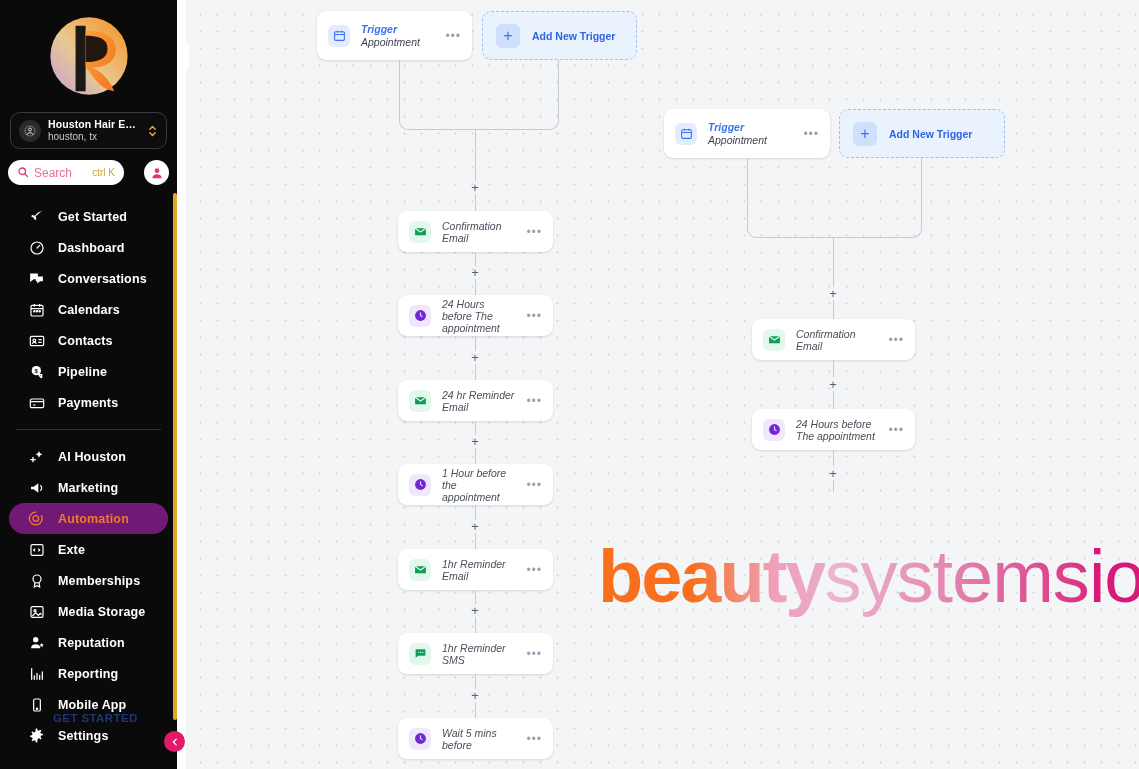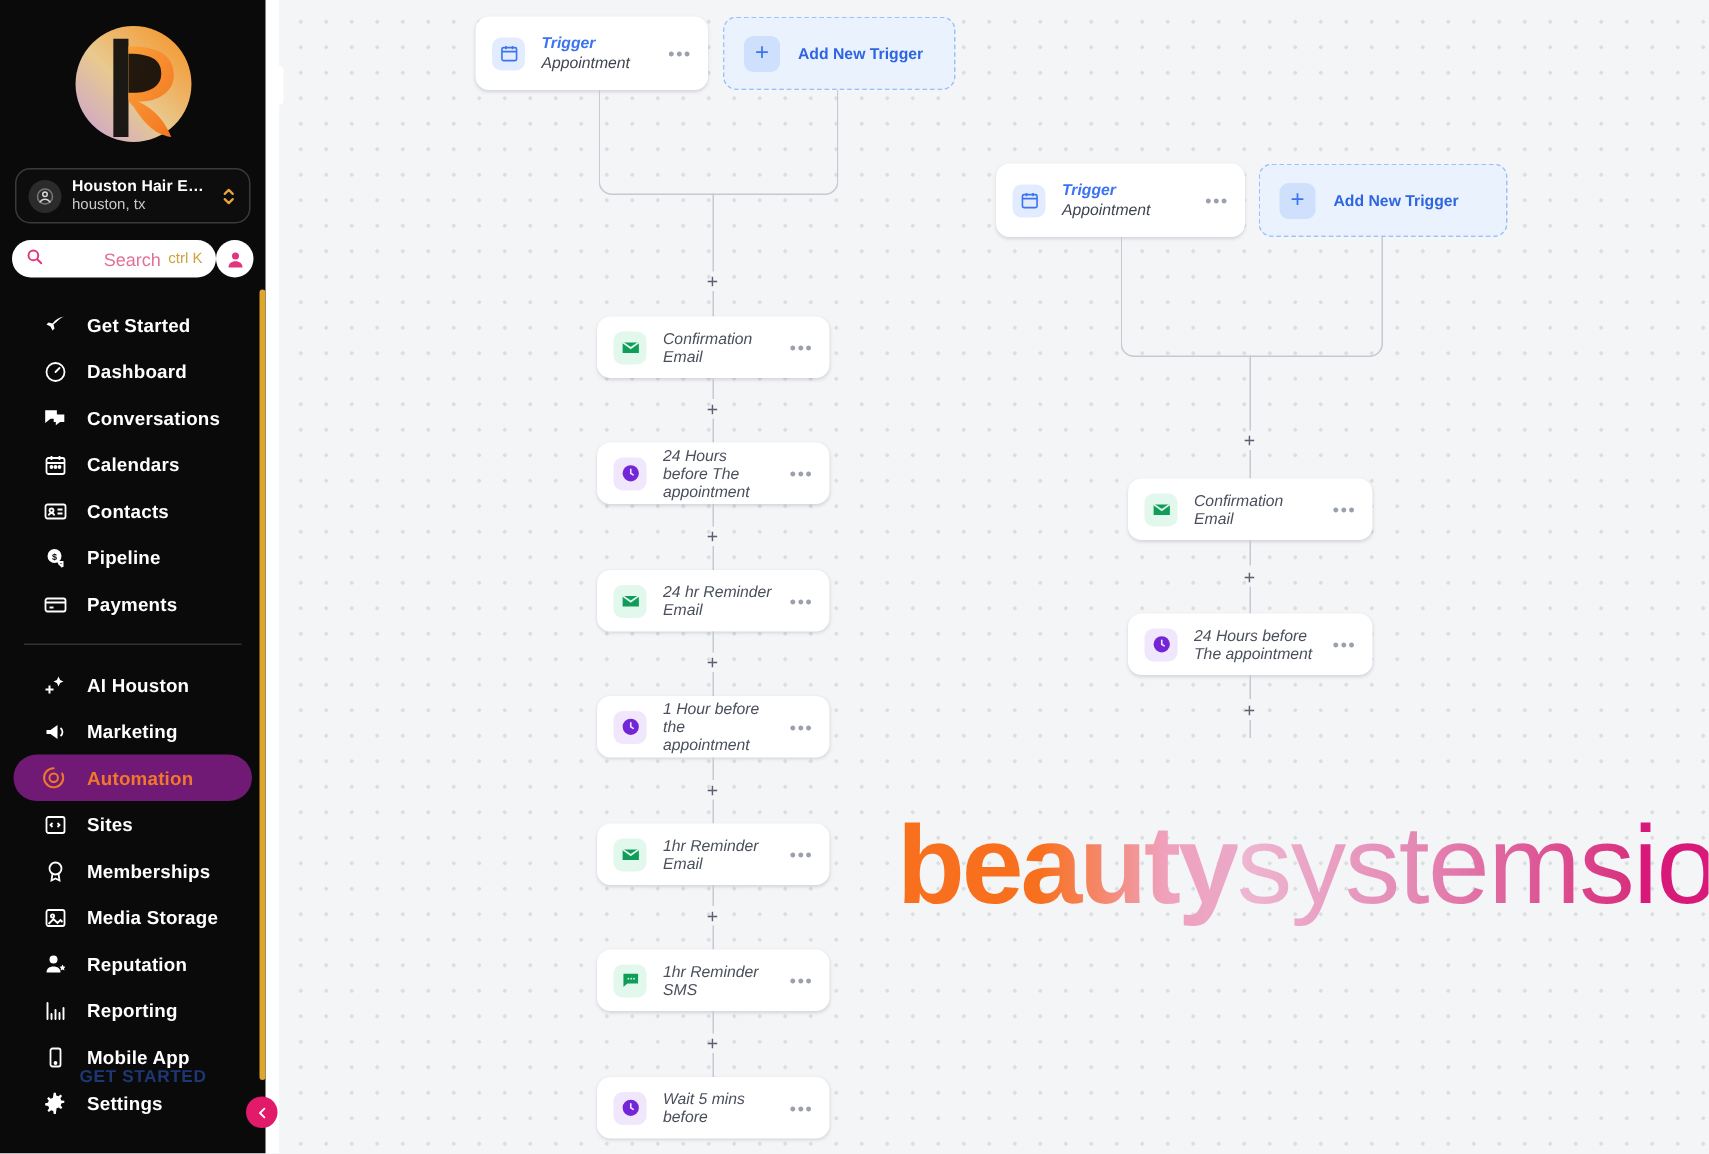--- a/index.html
+++ b/index.html
@@ -43,21 +43,21 @@
     letter-spacing: .1px;
   }
   .account-loc {
     color: #c9c9c9; font-size: 10px; white-space: nowrap;
     overflow: hidden; text-overflow: ellipsis;
   }
   .chev-updown { flex: none; width: 11px; height: 16px; }
 
   .search-row {
     margin: 11px 8px 0 8px;
-    display: flex; align-items: center; gap: 0; text-align: right;
+    display: flex; align-items: center; gap: 20px;
   }
   .search-bar {
     flex: 1; height: 25px; background: #ffffff; border-radius: 13px;
     display: flex; align-items: center; gap: 5px; padding: 0 9px;
   }
   .search-ph { flex: 1; color: #e2719a; font-size: 12px; }
   .search-kbd { color: #d0a23a; font-size: 10px; white-space: nowrap; }
   .user-chip {
     width: 25px; height: 25px; border-radius: 50%;
     background: #ffffff; flex: none;
@@ -343,21 +343,21 @@
         <span>Automation</span>
       </div>
 
       <div class="nav-item">
         <span class="ico">
           <svg width="16" height="16" viewBox="0 0 24 24" fill="none" stroke="#fff" stroke-width="1.8">
               <rect x="3" y="4" width="18" height="16" rx="2"></rect>
               <path d="M9 10l-2 2 2 2M14 10l2 2-2 2"></path>
             </svg>
         </span>
-        <span>Sites</span>
+        <span>Exte</span>
       </div>
 
       <div class="nav-item">
         <span class="ico">
           <svg width="16" height="16" viewBox="0 0 24 24" fill="none" stroke="#fff" stroke-width="1.8">
               <circle cx="12" cy="9" r="6"></circle>
               <path d="M9 14l-1 7 4-2 4 2-1-7"></path>
             </svg>
         </span>
         <span>Memberships</span>

